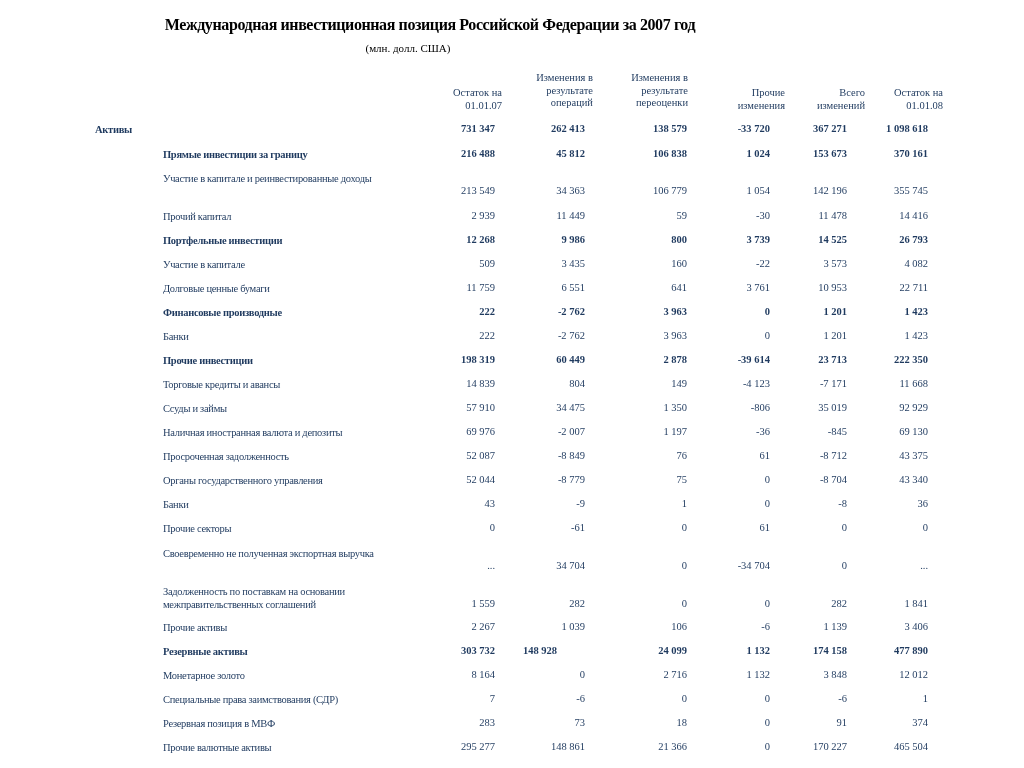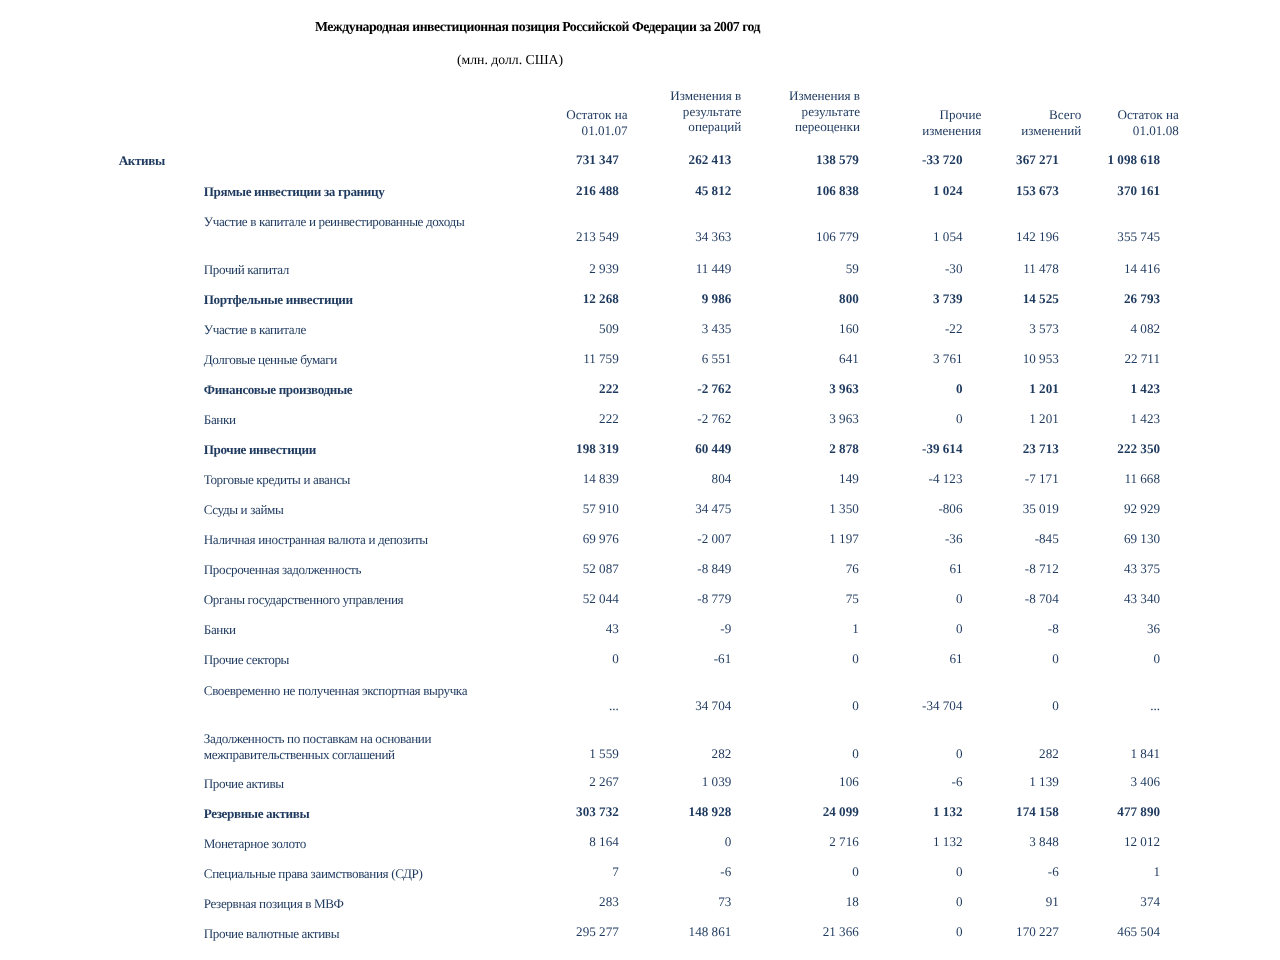--- a/index.html
+++ b/index.html
@@ -3,21 +3,21 @@
 <meta charset="utf-8">
 <style>
   html, body { margin: 0; padding: 0; background: #ffffff; }
   body {
     width: 1024px; height: 768px; overflow: hidden; position: relative;
     font-family: "Liberation Serif", "DejaVu Serif", serif;
     color: #1f3a5f;
   }
   .title {
     position: absolute; top: 16px; left: 0; width: 860px;
-    text-align: center; font-weight: bold; font-size: 11px; color: #000;
+    text-align: center; font-weight: bold; font-size: 16px; color: #000;
     letter-spacing: -0.4px;
   }
   .subtitle {
     position: absolute; top: 42px; left: 0; width: 816px;
     text-align: center; font-size: 11px; color: #000;
   }
   .hdr {
     position: absolute; top: 72px; font-size: 10.5px; line-height: 12.5px;
     text-align: right; color: #1f3a5f;
   }
@@ -250,21 +250,21 @@
       <div class="num c0" style="top: 0px;">2 267</div>
       <div class="num c1" style="top: 0px;">1 039</div>
       <div class="num c2" style="top: 0px;">106</div>
       <div class="num c3" style="top: 0px;">-6</div>
       <div class="num c4" style="top: 0px;">1 139</div>
       <div class="num c5" style="top: 0px;">3 406</div>
     </div>
     <div class="row bold" style="top: 645px;">
       <div class="label">Резервные активы</div>
       <div class="num c0" style="top: 0px;">303 732</div>
-      <div class="num c1" style="top: 0px;">148 928</div>
+      <div class="num c1" style="top: 0px; text-align: center;">148 928</div>
       <div class="num c2" style="top: 0px;">24 099</div>
       <div class="num c3" style="top: 0px;">1 132</div>
       <div class="num c4" style="top: 0px;">174 158</div>
       <div class="num c5" style="top: 0px;">477 890</div>
     </div>
     <div class="row" style="top: 669px;">
       <div class="label">Монетарное золото</div>
       <div class="num c0" style="top: 0px;">8 164</div>
       <div class="num c1" style="top: 0px;">0</div>
       <div class="num c2" style="top: 0px;">2 716</div>

